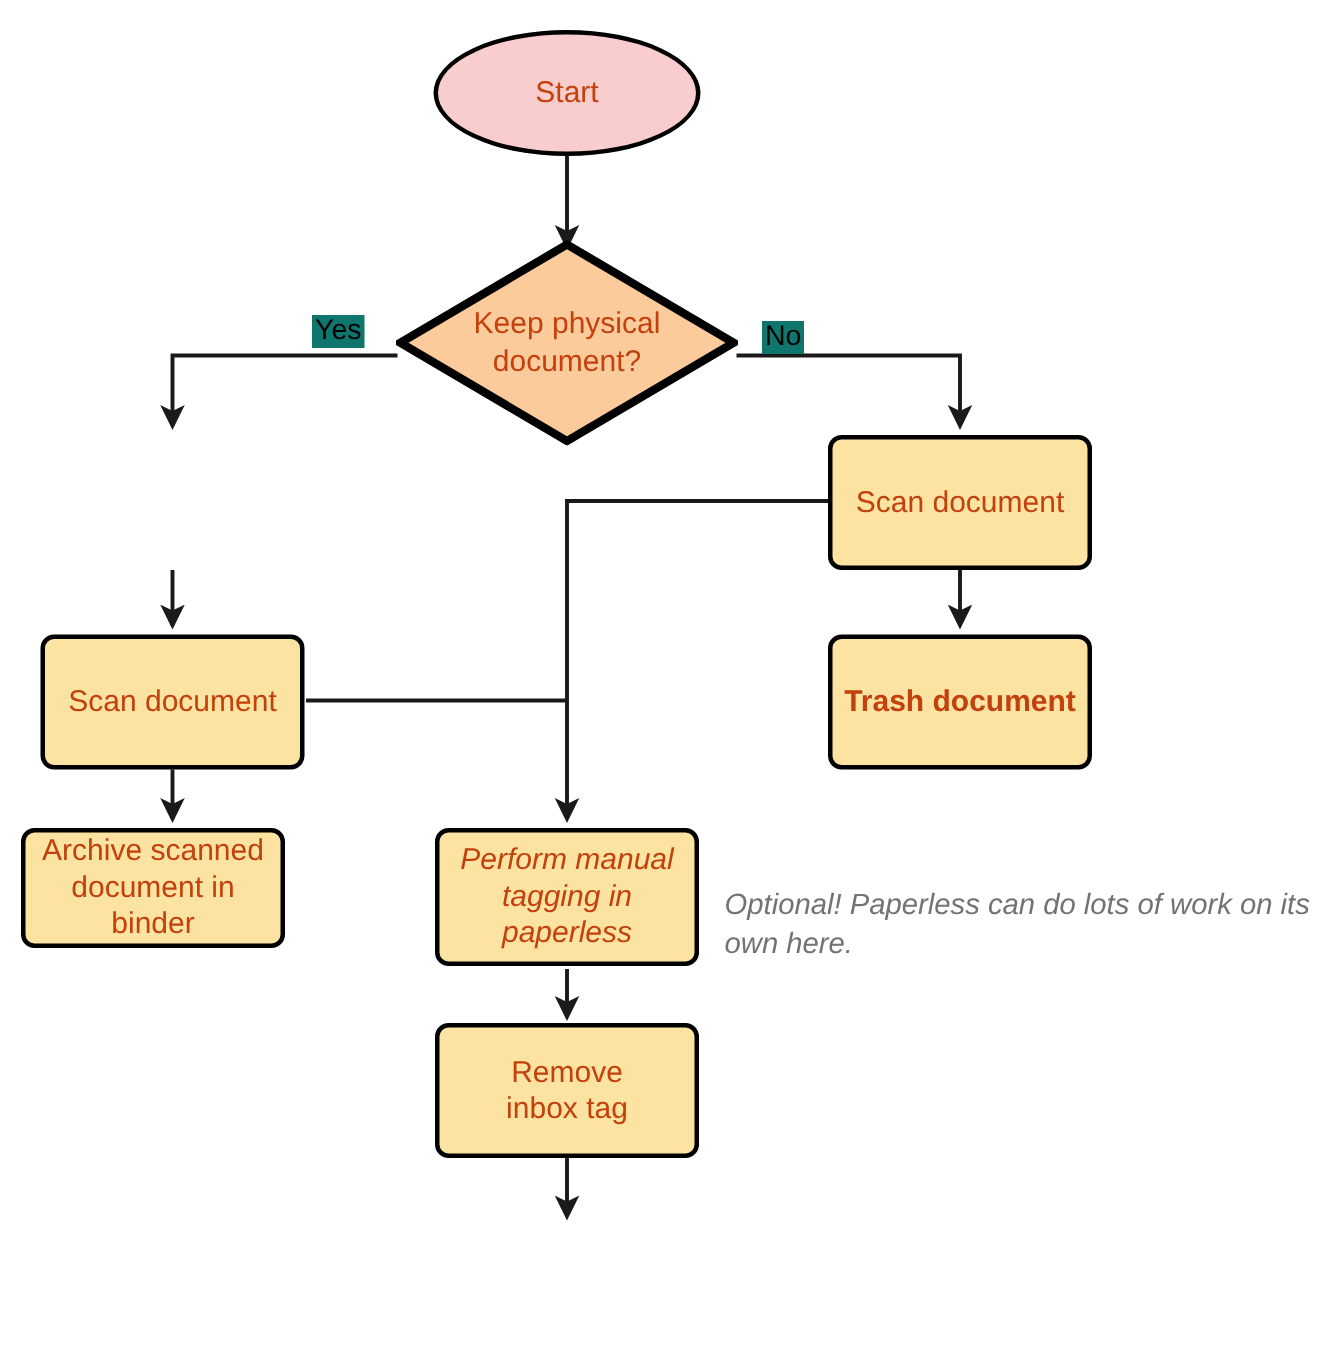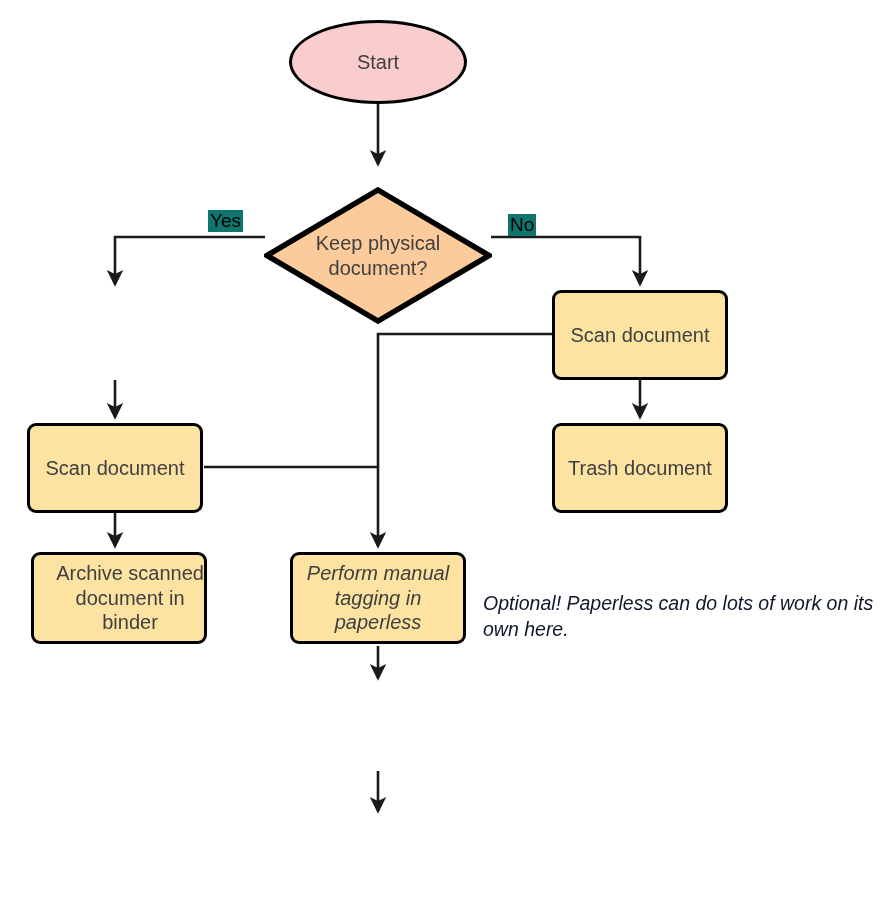--- a/index.html
+++ b/index.html
@@ -26,21 +26,21 @@
     width: 888px;
     height: 907px;
   }
   .node {
     position: absolute;
     box-sizing: border-box;
     display: flex;
     align-items: center;
     justify-content: center;
     text-align: center;
-    color: #404040;
+    color: #c2410c;
     line-height: 1.22;
     white-space: pre-line;
     z-index: 3;
   }
   .node-process {
     background: #fde3a2;
     border: 3px solid #000000;
     border-radius: 9px;
     font-size: 20px;
   }
@@ -73,21 +73,21 @@
     color: #000000;
     z-index: 4;
     background: #0f766e;
     padding: 0 2px;
   }
   .note {
     position: absolute;
     font-style: italic;
     font-size: 19.5px;
     line-height: 1.35;
-    color: #0f172a;
+    color: #737373;
     z-index: 4;
   }
 </style>
 </head>
 <body>
 
 <div id="canvas">
 
   <svg id="edges" viewBox="0 0 888 907" xmlns="http://www.w3.org/2000/svg">
     <defs>
@@ -117,53 +117,57 @@
       <path d="M 378 646 L 378 678" marker-end="url(#arrow)"></path>
 
       <path d="M 378 771 L 378 811" marker-end="url(#arrow)"></path>
     </g>
   </svg>
 
   <div class="node node-terminator" style="left:289px; top:20px; width:178px; height:84px;">
     <span>Start</span>
   </div>
 
-  <div class="node node-decision" style="left:264px; top:187px; width:228px; height:137px;">
+  <div class="node node-decision" style="left:264px; top:160px; width:228px; height:137px;">
     <svg class="diamond-shape" viewBox="0 0 228 137" preserveAspectRatio="none">
       <polygon points="114,3 225,68.5 114,134 3,68.5" fill="#fccb9c" stroke="#000000" stroke-width="5.5" stroke-linejoin="miter"></polygon>
     </svg>
     <span class="diamond-label">Keep physical
 document?</span>
   </div>
 
   <div class="edge-label" style="left:208px; top:210px;">Yes</div>
   <div class="edge-label" style="left:508px; top:214px;">No</div>
 
 
   <div class="node node-process" style="left:27px; top:423px; width:176px; height:90px;">
     <span>Scan document</span>
   </div>
 
-  <div class="node node-process" style="left:31px; top:552px; width:176px; height:92px;justify-content:flex-end;">
+  <div class="node node-process" style="left:14px; top:552px; width:176px; height:80px;">
     <span>Archive scanned
 document in
 binder</span>
   </div>
 
   <div class="node node-process" style="left:552px; top:290px; width:176px; height:90px;">
     <span>Scan document</span>
   </div>
 
-  <div class="node node-process" style="left:552px; top:423px; width:176px; height:90px;">
+  <div class="node node-process" style="left:552px; top:423px; width:176px; height:90px;font-weight:bold;">
     <span>Trash document</span>
   </div>
 
   <div class="node node-process" style="left:290px; top:552px; width:176px; height:92px;font-style:italic;">
     <span>Perform manual
 tagging in
 paperless</span>
   </div>
 
+  <div class="node node-process" style="left:290px; top:682px; width:176px; height:90px;">
+    <span>Remove
+inbox tag</span>
+  </div>
 
 
   <div class="note" style="left:483px; top:590px; width:400px;">Optional! Paperless can do lots of work on its own here.</div>
 
 </div>
 
 </body></html>

